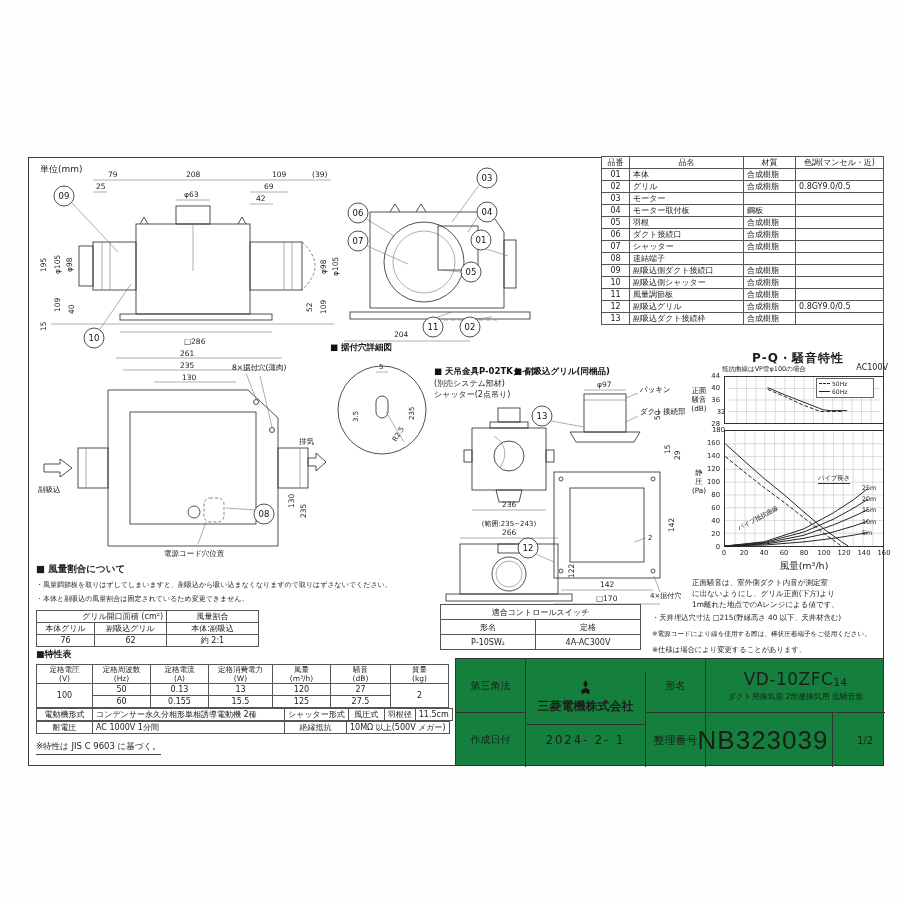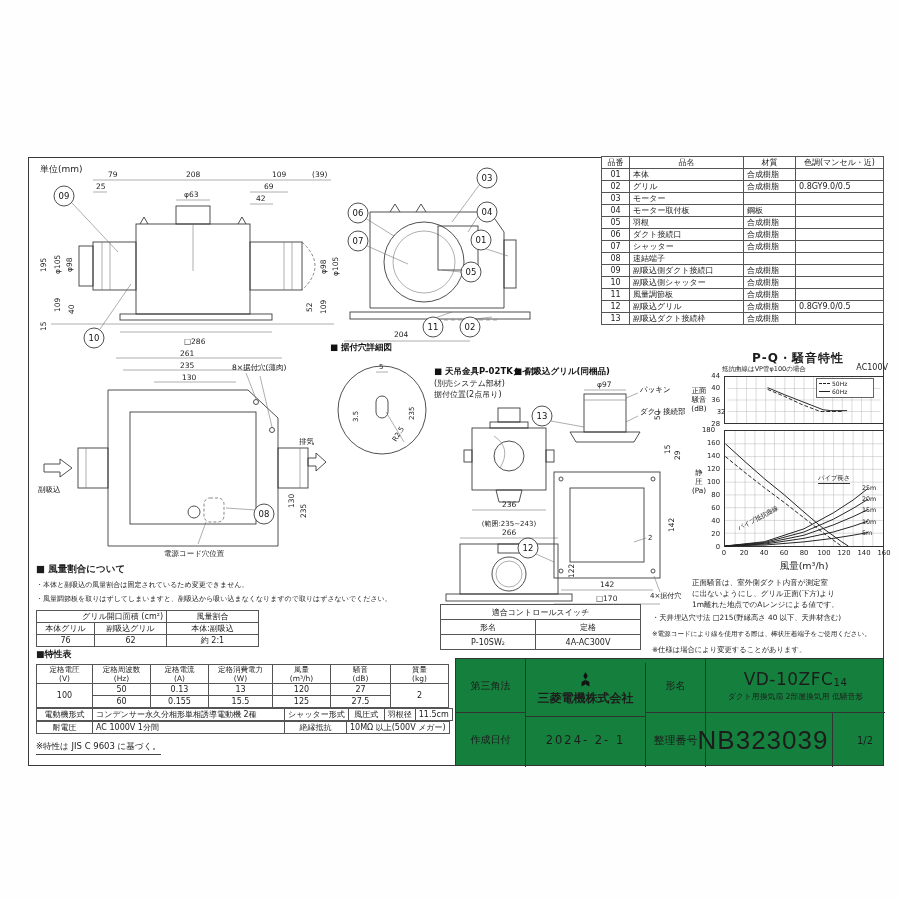--- a/index.html
+++ b/index.html
@@ -325,21 +325,21 @@
     <text class="dim" transform="rotate(-90 28 64)" x="28" y="64" style="font-size:7px">3.5</text>
     <line class="thin" x1="56" y1="54" x2="74" y2="84"></line>
     <text class="dim" transform="rotate(-58 66 84)" x="66" y="84" style="font-size:7px">R2.5</text>
     <text class="dim" transform="rotate(-90 84 62)" x="84" y="62" style="font-size:7px">235</text>
   </svg>
 </div>
 
 <div class="abs" style="left:434px;top:366px;width:154px">
   <div class="small-title" style="position:static">■ 天吊金具P-02TKタイプ</div>
   <div style="font-size:8px;white-space:nowrap">(別売システム部材)</div>
-  <div style="font-size:8px;white-space:nowrap">据付位置(2点吊り)</div>
+  <div style="font-size:8px;white-space:nowrap">シャッター(2点吊り)</div>
   <svg style="left:0;top:40px" width="150" height="205" viewBox="0 0 150 205">
     <g>
       <rect class="ln" x="64" y="2" width="22" height="14"></rect>
       <rect class="ln" x="56" y="16" width="38" height="6"></rect>
       <rect class="ln" x="38" y="22" width="74" height="62"></rect>
       <circle class="ln" cx="75" cy="50" r="15"></circle>
       <path class="thin" d="M60,30 Q78,42 66,62"></path>
       <rect class="ln" x="30" y="44" width="8" height="12"></rect>
       <rect class="ln" x="112" y="44" width="8" height="12"></rect>
       <path class="ln" d="M62,84 h26 l-3,12 h-20 Z"></path>
@@ -452,21 +452,21 @@
   <div class="leg">
     <div><span class="sw d"></span><span>50Hz</span></div>
     <div><span class="sw"></span><span>60Hz</span></div>
   </div>
 
   <div class="yl" style="left:0;top:118px">
     <div>静</div>
     <div>圧</div>
     <div>(Pa)</div>
   </div>
-  <span class="tick" style="left:14px;top:76px;width:18px;text-align:left">180</span>
+  <span class="tick" style="left:24px;top:76px;width:18px;text-align:left">180</span>
   <span class="tick" style="left:14px;top:89px;width:18px;text-align:right">160</span>
   <span class="tick" style="left:14px;top:102px;width:18px;text-align:right">140</span>
   <span class="tick" style="left:14px;top:115px;width:18px;text-align:right">120</span>
   <span class="tick" style="left:14px;top:128px;width:18px;text-align:right">100</span>
   <span class="tick" style="left:14px;top:141px;width:18px;text-align:right">80</span>
   <span class="tick" style="left:14px;top:154px;width:18px;text-align:right">60</span>
   <span class="tick" style="left:14px;top:167px;width:18px;text-align:right">40</span>
   <span class="tick" style="left:14px;top:180px;width:18px;text-align:right">20</span>
   <span class="tick" style="left:14px;top:193px;width:18px;text-align:right">0</span>
   <svg id="pq-plot" class="plot" style="left:36px;top:80px" width="160" height="117" viewBox="0 0 160 117">
@@ -523,22 +523,22 @@
 
   <div class="cap">
     <div>正面騒音は、室外側ダクト内音が測定室</div>
     <div>に出ないようにし、グリル正面(下方)より</div>
     <div>1m離れた地点でのAレンジによる値です。</div>
   </div>
 </div>
 
 <div class="abs" style="left:36px;top:563px">
   <div style="font-size:9.5px;font-weight:bold">■ 風量割合について</div>
+  <div class="note" style="position:static;margin-top:4px">・風量調節板を取りはずしてしまいますと、副吸込から吸い込まなくなりますので取りはずさないでください。</div>
   <div class="note" style="position:static;margin-top:4px">・本体と副吸込の風量割合は固定されているため変更できません。</div>
-  <div class="note" style="position:static;margin-top:4px">・風量調節板を取りはずしてしまいますと、副吸込から吸い込まなくなりますので取りはずさないでください。</div>
   <table style="position:static;margin-top:6px">
     <tbody>
         <tr>
       <td colspan="2" style="width:130px;text-align:right">グリル開口面積 (cm²)</td>
       <td style="width:92px;text-align:center">風量割合</td>
     </tr>
     <tr>
       <td style="width:58px;text-align:center">本体グリル</td>
       <td style="width:72px;text-align:center">副吸込グリル</td>
       <td style="text-align:center">本体:副吸込</td>
@@ -646,21 +646,21 @@
       <td style="width:62px">絶縁抵抗</td>
       <td style="width:102px;text-align:left">10MΩ 以上(500V メガー)</td>
     </tr>
   </tbody>
     </table>
   <div style="font-size:8.5px;margin-top:5px;border-bottom:1px solid #444;display:inline-block;padding-bottom:1px">※特性は JIS C 9603 に基づく。</div>
 </div>
 
 <div class="tb">
   <div class="cell" style="left:0;top:0;width:70px;height:54px;font-size:10px">第三角法</div>
-  <div class="cell" style="left:70px;top:4px;width:120px;height:54px;gap:3px">
+  <div class="cell" style="left:70px;top:12px;width:120px;height:54px;gap:3px">
     <svg width="15" height="15" viewBox="0 0 20 20" style="position:static">
       <polygon points="10,0 13,5.2 10,10.4 7,5.2" fill="#111"></polygon>
       <polygon points="10,10.4 15.2,13.4 15.2,19.4 10,16.4" fill="#111"></polygon>
       <polygon points="10,10.4 4.8,13.4 4.8,19.4 10,16.4" fill="#111"></polygon>
     </svg>
     <span style="font-size:12px;font-weight:bold;white-space:nowrap">三菱電機株式会社</span>
   </div>
   <div class="cell" style="left:190px;top:0;width:60px;height:54px;font-size:10px">形名</div>
   <div class="cell" style="left:250px;top:0;width:179px;height:54px;border-right:none">
     <div style="font-size:17px;letter-spacing:0.5px"><span>VD-10ZFC</span><span class="sub">14</span></div>

